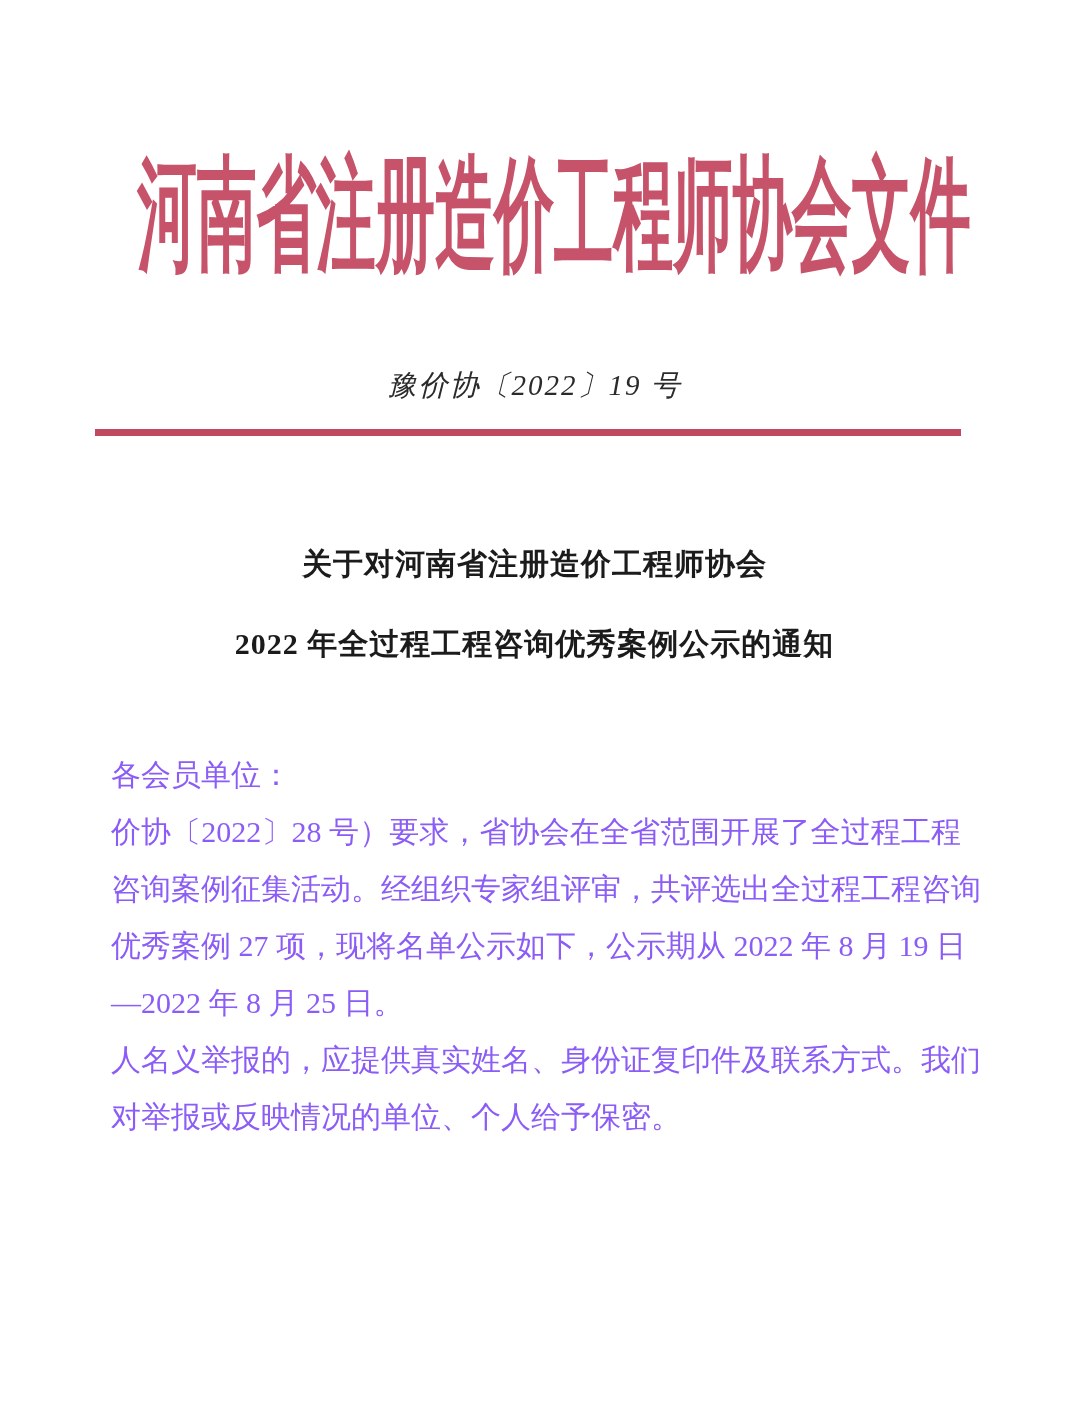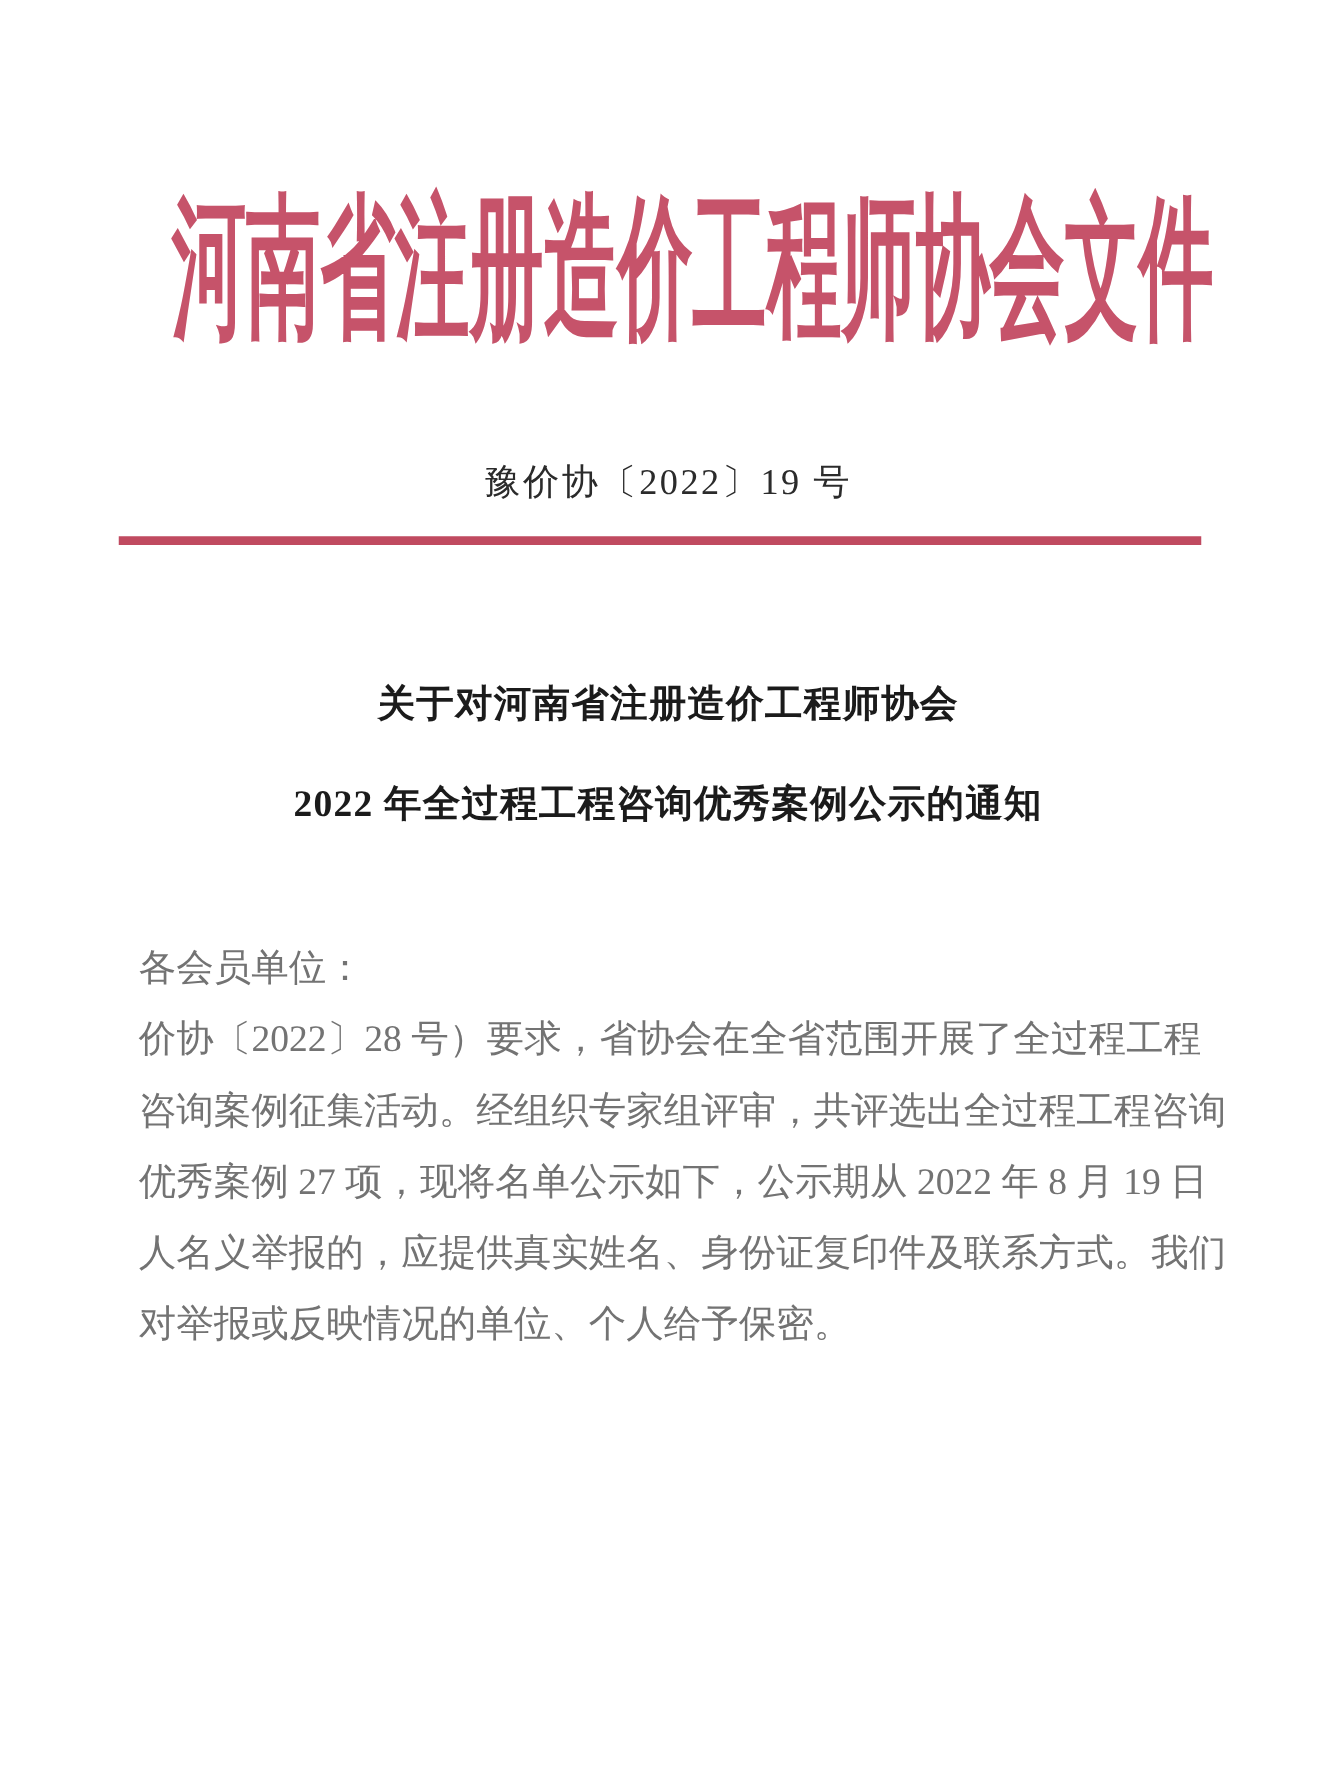--- a/index.html
+++ b/index.html
@@ -42,20 +42,21 @@
   .doc-number {
     position: absolute;
     top: 366px;
     left: 0;
     width: 100%;
     text-align: center;
     font-size: 29px;
     letter-spacing: 2px;
     color: #2b2b2b;
     white-space: nowrap;
+    font-style: italic;
   }
   
   .red-rule {
     position: absolute;
     top: 429px;
     left: 95px;
     width: 866px;
     height: 7px;
     background: #c04a60;
   }
@@ -73,21 +74,21 @@
     letter-spacing: 1px;
   }
   
   .body-text {
     position: absolute;
     top: 746px;
     left: 111px;
     width: 850px;
     font-size: 30px;
     line-height: 57px;
-    color: #737373;
+    color: #8b5cf6;
   }
   .body-text .line {
     text-align: justify;
     text-align-last: justify;
     white-space: nowrap;
   }
   .body-text .line.indent {
     padding-left: 62px;
   }
   .body-text .line.para-end {
@@ -115,18 +116,19 @@
     <div>关于对河南省注册造价工程师协会</div>
     <div>2022 年全过程工程咨询优秀案例公示的通知</div>
   </div>
 
   <div class="body-text">
     <div class="salutation">各会员单位：</div>
 
     <div class="line">价协〔2022〕28 号）要求，省协会在全省范围开展了全过程工程</div>
     <div class="line">咨询案例征集活动。经组织专家组评审，共评选出全过程工程咨询</div>
     <div class="line">优秀案例 27 项，现将名单公示如下，公示期从 2022 年 8 月 19 日</div>
+    <div class="line para-end">—2022 年 8 月 25 日。</div>
 
     <div class="line">人名义举报的，应提供真实姓名、身份证复印件及联系方式。我们</div>
     <div class="line para-end">对举报或反映情况的单位、个人给予保密。</div>
   </div>
 
 </div>
 
 </body></html>

